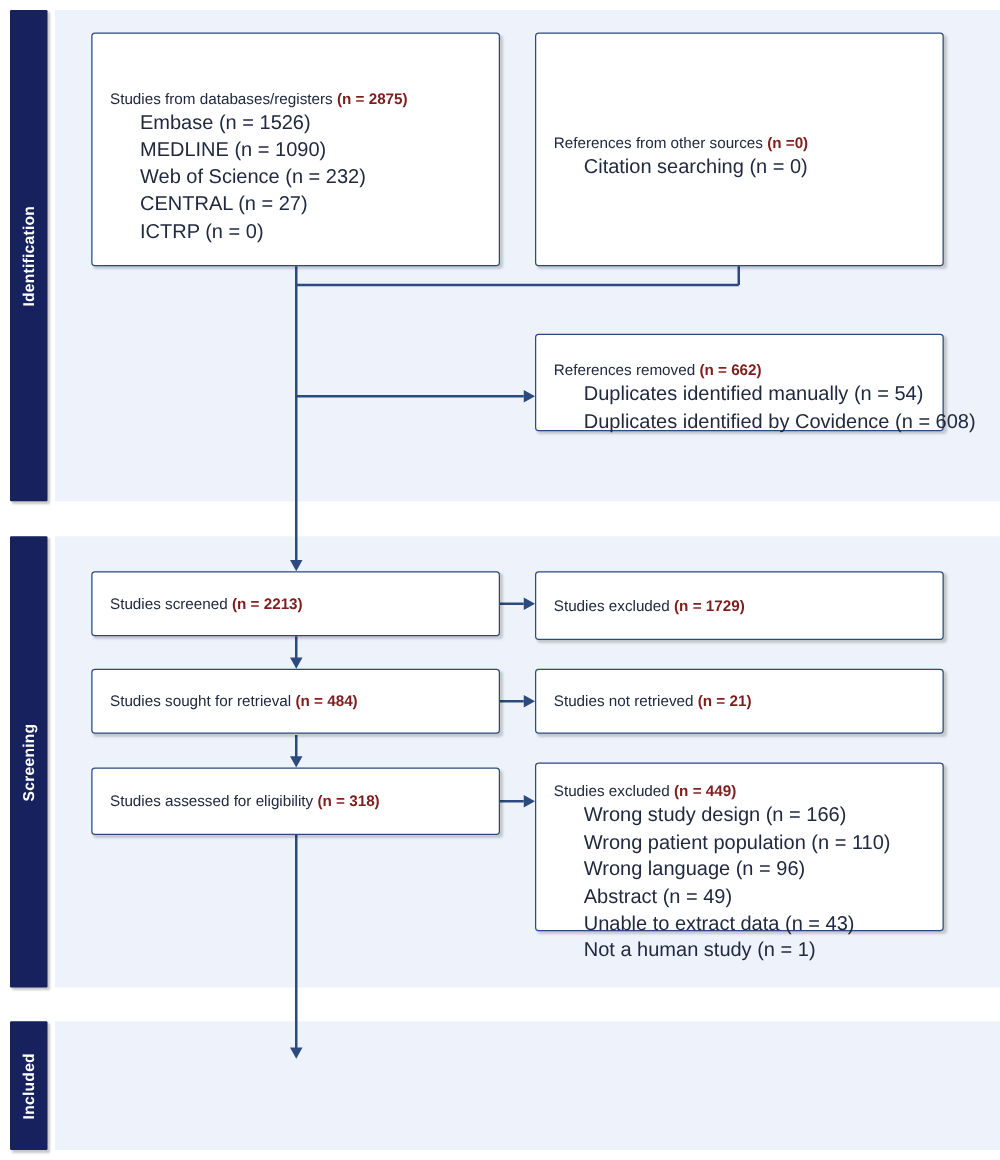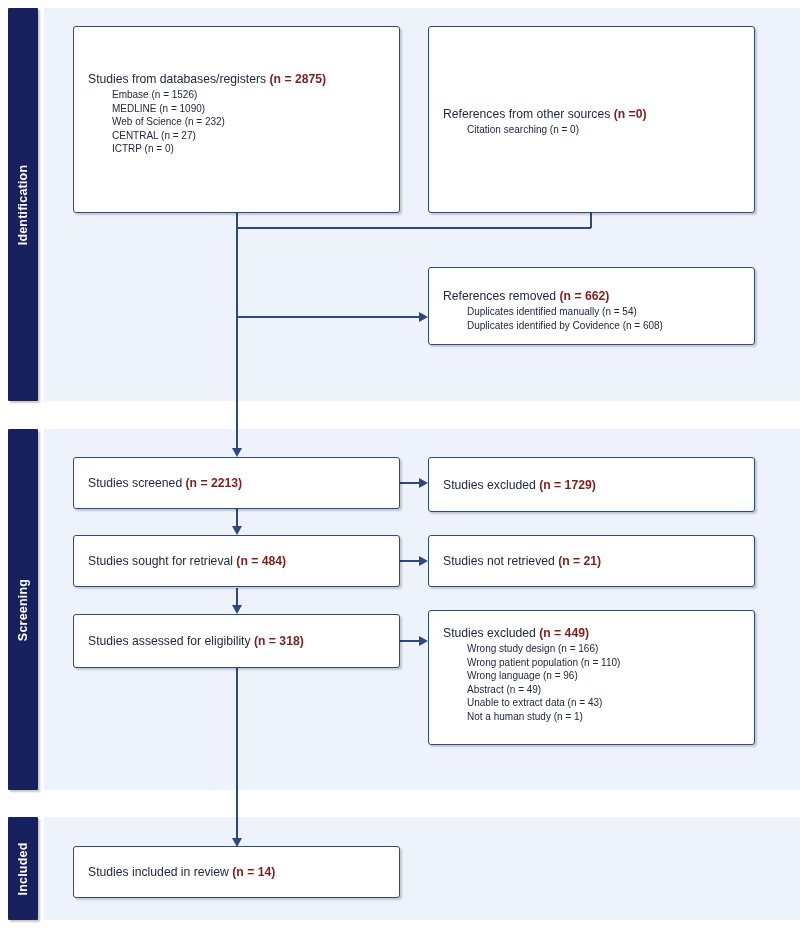--- a/index.html
+++ b/index.html
@@ -82,21 +82,21 @@
   .headline .n {
     color: #7f1d1d;
     font-weight: bold;
   }
   .sublist {
     list-style: none;
     margin: 1px 0 0 0;
     padding: 0 0 0 24px;
   }
   .sublist li {
-    font-size: 10px;
+    font-size: 16px;
     color: #20293f;
     line-height: 1.355;
     white-space: nowrap;
   }
 
   
   .conn {
     position: absolute;
     background: #2c4a7f;
   }
@@ -257,21 +257,14 @@
         <li>Wrong study design (n = 166)</li>
         <li>Wrong patient population (n = 110)</li>
         <li>Wrong language (n = 96)</li>
         <li>Abstract (n = 49)</li>
         <li>Unable to extract data (n = 43)</li>
         <li>Not a human study (n = 1)</li>
       </ul>
     </div>
   </div>
 
-  <div class="box" style="left:73px; top:846px; width:327px; height:52px;">
-    <div class="box-inner">
-      <div class="headline">
-        <span>Studies included in review </span><span class="n">(n = 14)</span>
-      </div>
-    </div>
-  </div>
 
 </div>
 
 </body></html>

